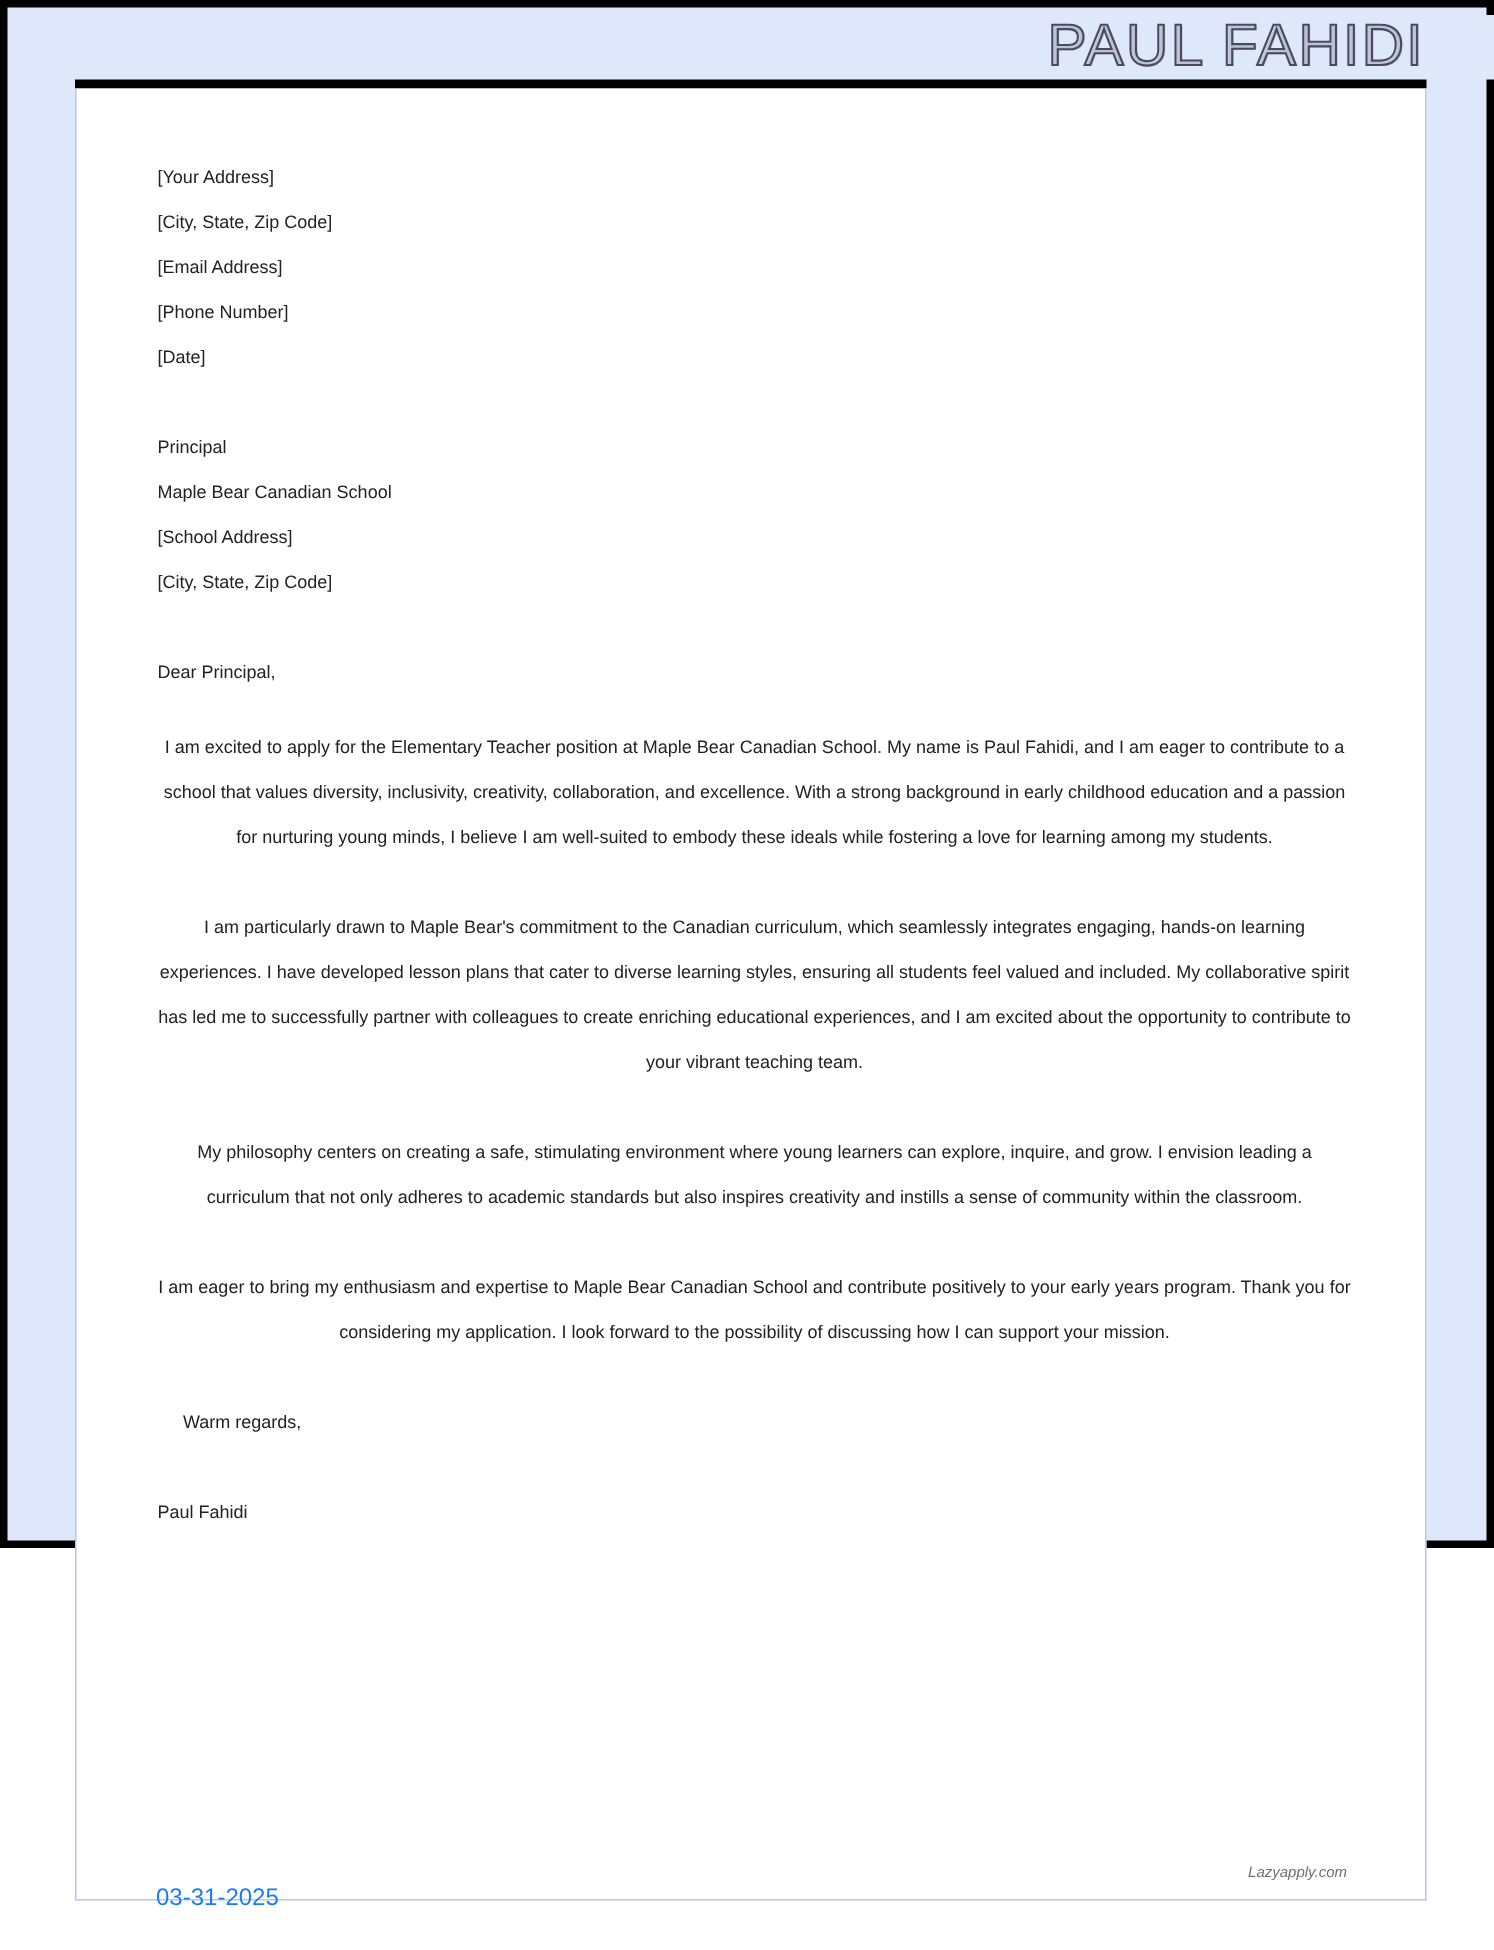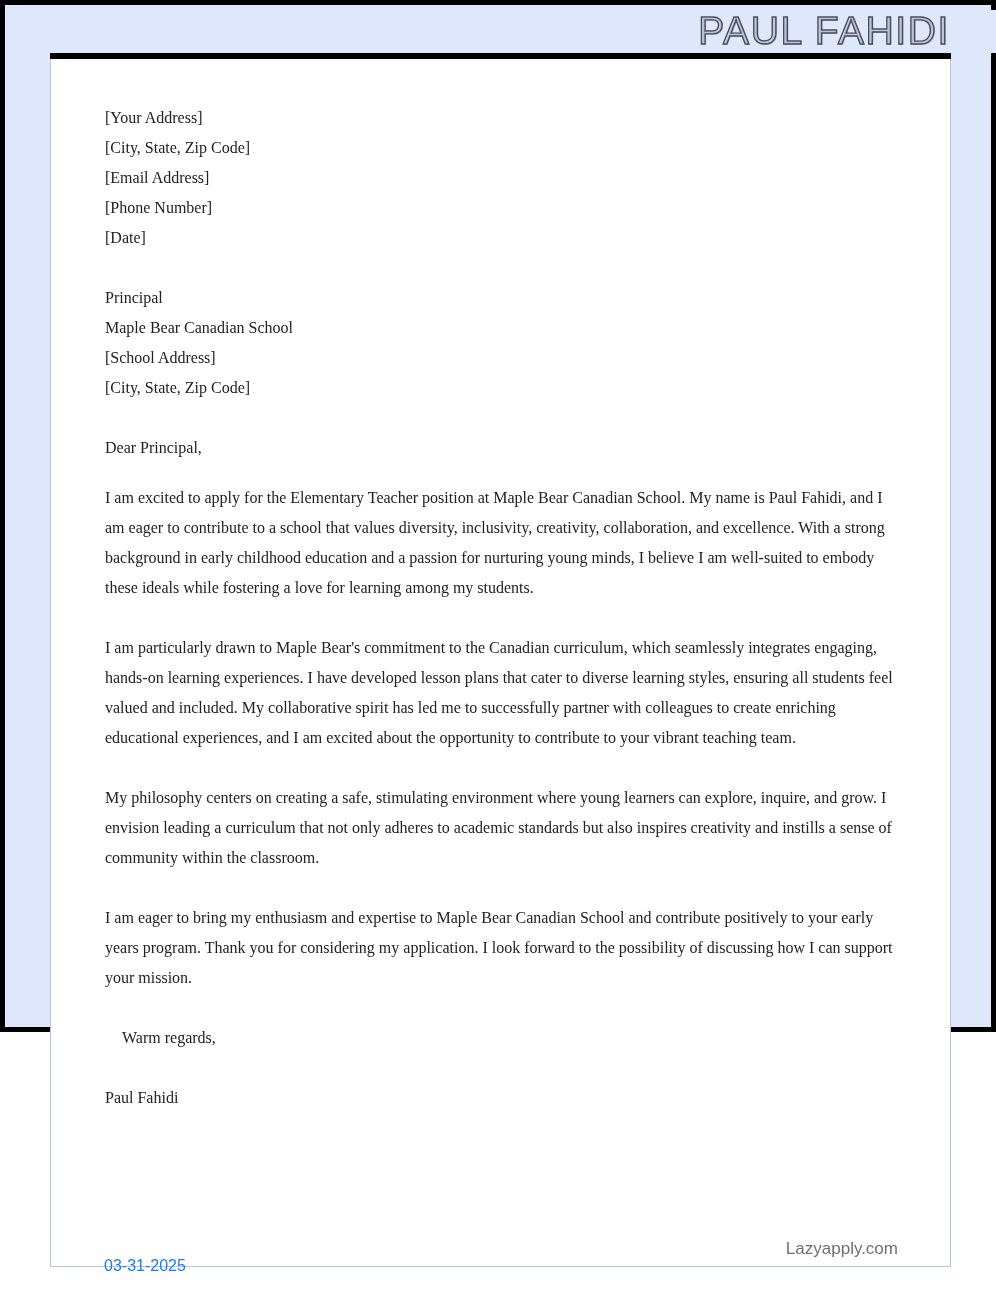--- a/index.html
+++ b/index.html
@@ -76,31 +76,31 @@
 
   .page-body {
     position: absolute;
     left: 54px;
     top: 44px;
     width: 796px;
   }
 
   .letter-line,
   .letter-para {
-    font-family: Liberation Serif, serif;
-    font-size: 16px;
+    font-family: Liberation Sans, sans-serif;
+    font-size: 12px;
     line-height: 30px;
     color: #222226;
     margin: 0;
     font-stretch: condensed;
     transform-origin: left top;
   }
   .letter-para {
     margin-bottom: 30px;
-    text-align: left;
+    text-align: center;
   }
   .block-gap {
     height: 30px;
   }
   .sender-block,
   .recipient-block {
     margin: 0;
   }
   .salutation {
     margin: 0 0 20px 0;
@@ -124,25 +124,26 @@
     font-stretch: condensed;
     white-space: nowrap;
   }
 
   
   .footer-mark {
     position: absolute;
     right: 52px;
     bottom: 9px;
     font-family: "Liberation Sans", sans-serif;
-    font-size: 17px;
+    font-size: 10px;
     line-height: 17px;
     color: #6f6f76;
     font-stretch: condensed;
     white-space: nowrap;
+    font-style: italic;
   }
 </style>
 </head>
 <body>
 
 <div class="doc-frame">
 
   <div class="header-band">
     <div class="header-name">PAUL FAHIDI</div>
   </div>

